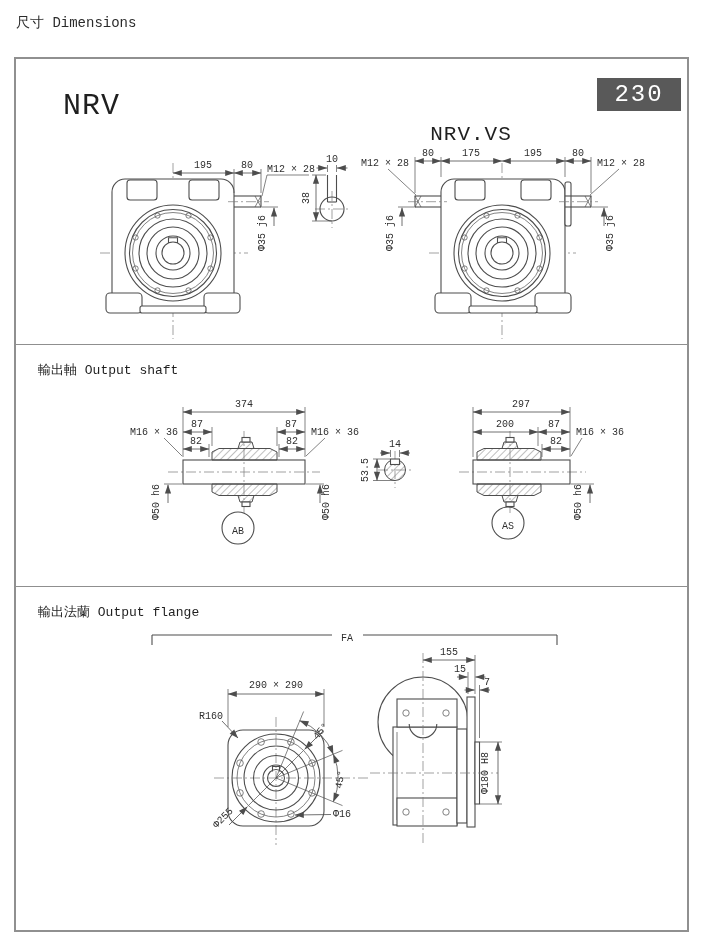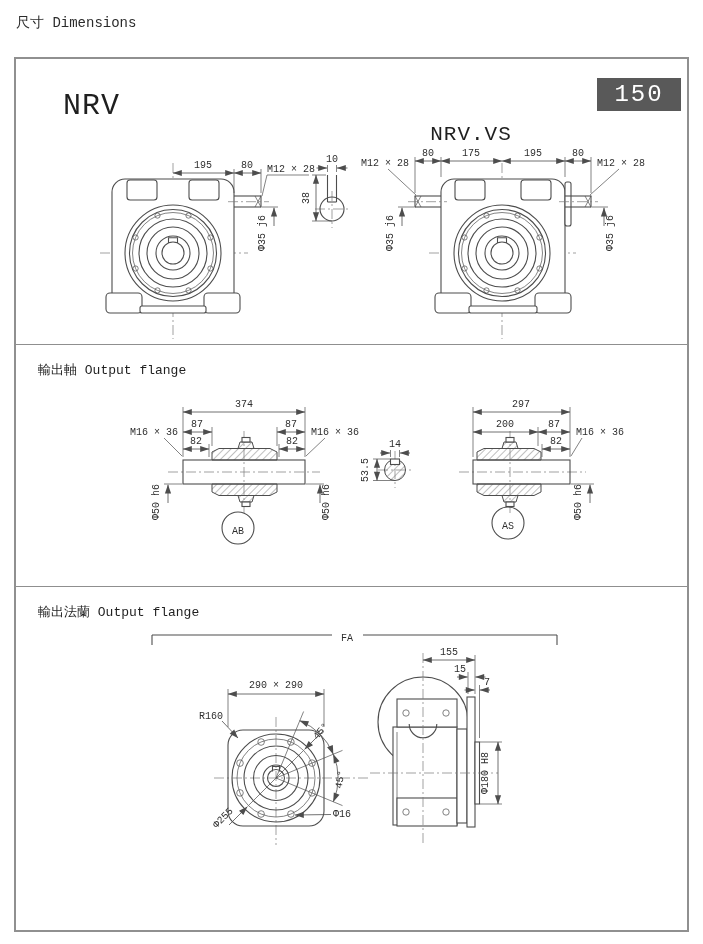--- a/index.html
+++ b/index.html
@@ -36,21 +36,21 @@
 </style>
 </head>
 <body>
 
 <div id="stage">
   <div id="page-header">尺寸 Dimensions</div>
 
   <div id="frame">
 
     <div class="panel" id="panel-1">
-      <div id="size-badge">150</div>
+      <div id="size-badge">230</div>
       <svg width="671" height="285" viewBox="0 0 671 285">
         <defs>
           <marker id="m1" markerWidth="10" markerHeight="8" refX="9.3" refY="4" orient="auto-start-reverse" markerUnits="userSpaceOnUse">
             <path d="M0.5,0.9 L9.5,4 L0.5,7.1 Z" fill="#4d4d4d"></path>
           </marker>
         </defs>
 
         <text class="big" x="47" y="55" font-size="30" letter-spacing="1">NRV</text>
         <text class="big" x="455" y="81" font-size="21" text-anchor="middle" letter-spacing="1">NRV.VS</text>
 
@@ -182,21 +182,21 @@
           <line class="dim" x1="386" y1="167" x2="386" y2="148.8" marker-end="url(#m1)"></line>
           <text class="tm" transform="rotate(-90 377 174)" x="377" y="174">Φ35 j6</text>
           <line class="thin" x1="576" y1="148" x2="592" y2="148"></line>
           <line class="dim" x1="588" y1="167" x2="588" y2="148.8" marker-end="url(#m1)"></line>
           <text class="tm" transform="rotate(-90 597 174)" x="597" y="174">Φ35 j6</text>
         </g>
       </svg>
     </div>
 
     <div class="panel" id="panel-2">
-      <div class="sec-header">輸出軸 Output flange</div>
+      <div class="sec-header">輸出軸 Output shaft</div>
       <svg width="671" height="241" viewBox="0 0 671 241">
         <defs>
           <marker id="m2" markerWidth="10" markerHeight="8" refX="9.3" refY="4" orient="auto-start-reverse" markerUnits="userSpaceOnUse">
             <path d="M0.5,0.9 L9.5,4 L0.5,7.1 Z" fill="#4d4d4d"></path>
           </marker>
           <pattern id="h2" width="5" height="5" patternTransform="rotate(45)" patternUnits="userSpaceOnUse">
             <line x1="0" y1="0" x2="0" y2="5" stroke="#808080" stroke-width="1"></line>
           </pattern>
         </defs>
 

